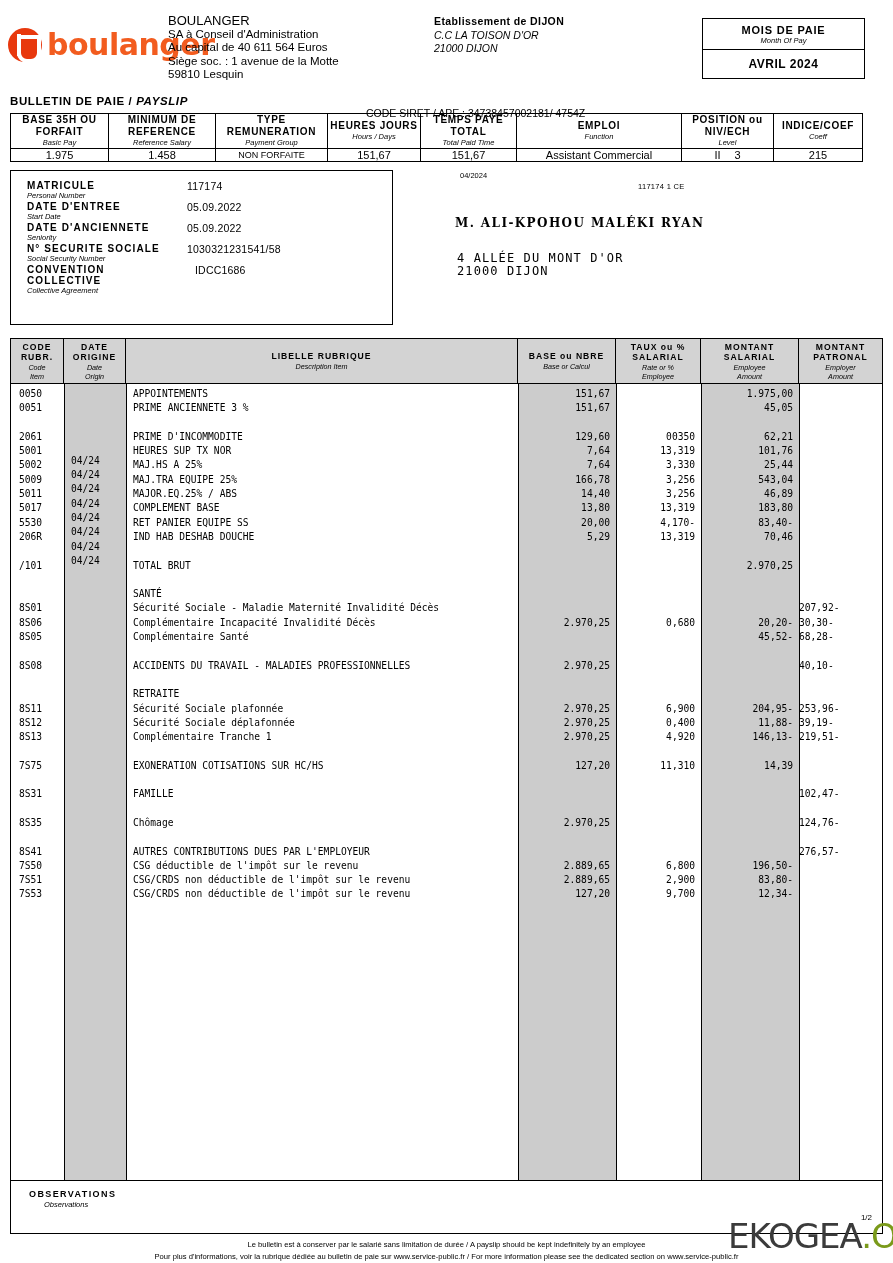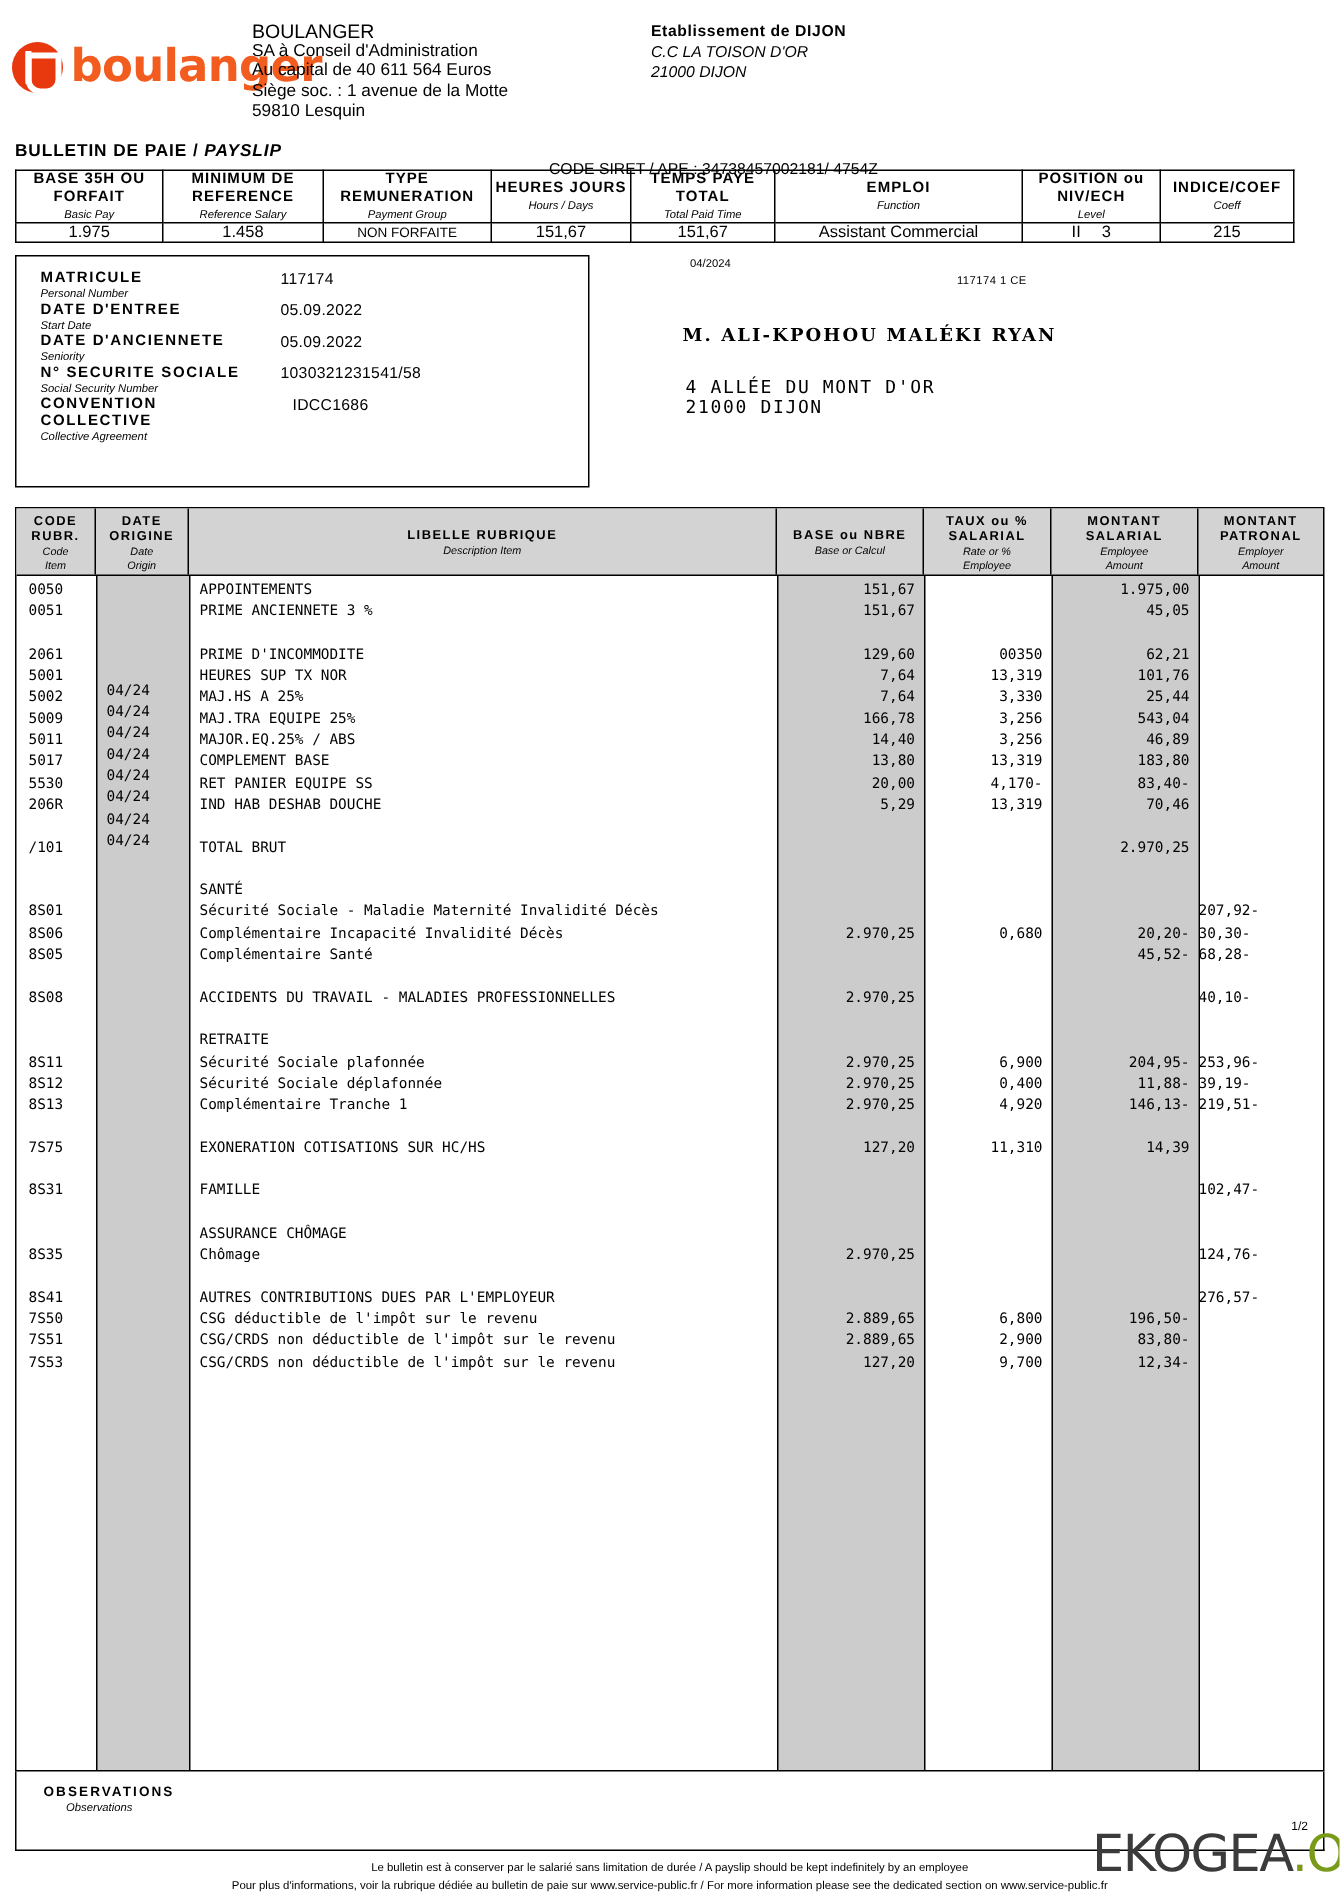--- a/index.html
+++ b/index.html
@@ -141,20 +141,27 @@
       <div>Siège soc. : 1 avenue de la Motte</div>
       <div>59810 Lesquin</div>
     </div>
 
     <div class="estab">
       <div class="e1">Etablissement de DIJON</div>
       <div>C.C LA TOISON D'OR</div>
       <div>21000 DIJON</div>
     </div>
 
+    <div class="mois-box">
+      <div class="top">
+        <b>MOIS DE PAIE</b>
+        <i>Month Of Pay</i>
+      </div>
+      <div class="bot">AVRIL 2024</div>
+    </div>
   </div>
 
   <div class="bandline">
     <div class="bp-title"><span>BULLETIN DE PAIE / </span><i>PAYSLIP</i></div>
     <div class="siret">CODE SIRET / APE : 34738457002181/ 4754Z</div>
   </div>
 
   <table class="grid">
     <tbody>
         <tr>
@@ -498,29 +505,20 @@
             <span class="cell x-code">8S31</span>
             <span class="cell x-date"></span>
             <span class="cell x-lib">FAMILLE</span>
             <span class="cell x-base"></span>
             <span class="cell x-taux"></span>
             <span class="cell x-msal"></span>
             <span class="cell x-mpat">102,47-</span>
           </div>
           <div class="row gap"></div>
           <div class="row">
-            <span class="cell x-code"></span>
-            <span class="cell x-date"></span>
-            <span class="cell x-lib">ASSURANCE CHÔMAGE</span>
-            <span class="cell x-base"></span>
-            <span class="cell x-taux"></span>
-            <span class="cell x-msal"></span>
-            <span class="cell x-mpat"></span>
-          </div>
-          <div class="row">
             <span class="cell x-code">8S35</span>
             <span class="cell x-date"></span>
             <span class="cell x-lib">Chômage</span>
             <span class="cell x-base">2.970,25</span>
             <span class="cell x-taux"></span>
             <span class="cell x-msal"></span>
             <span class="cell x-mpat">124,76-</span>
           </div>
           <div class="row gap"></div>
           <div class="row">

